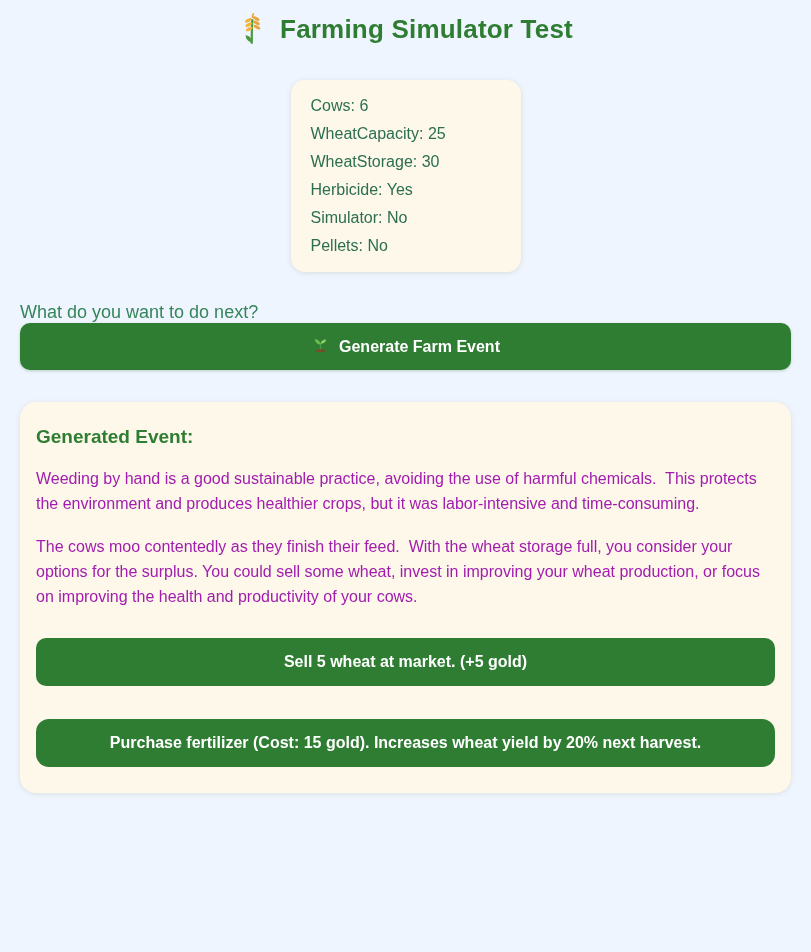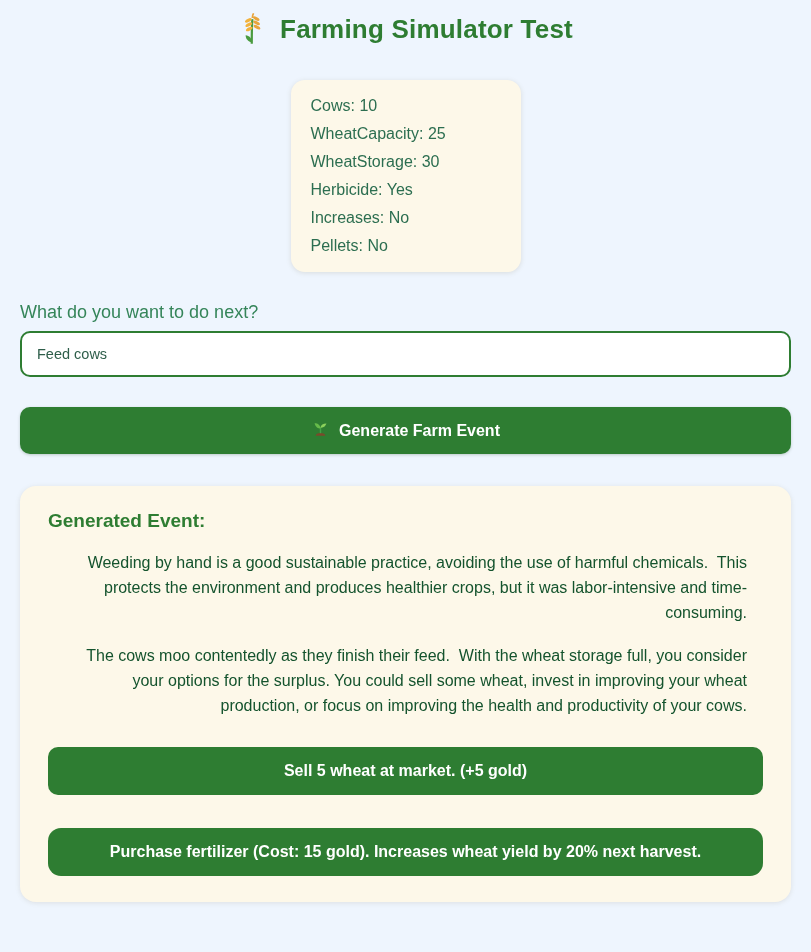--- a/index.html
+++ b/index.html
@@ -79,44 +79,42 @@
     color: #ffffff;
     font-family: "Liberation Sans", sans-serif;
     font-weight: bold;
     font-size: 16px;
     border: none;
     border-radius: 10px;
     cursor: pointer;
   }
   .generate-btn {
     height: 47px;
-    margin-top: 30px;
     box-shadow: 0 1px 3px rgba(40,80,40,0.25);
   }
   
   .event-panel {
     margin-top: 32px;
     background: #fdf8e9;
     border-radius: 16px;
-    padding: 24px 28px 26px;
+    padding: 24px 16px 26px;
     box-shadow: 0 1px 5px rgba(120,110,70,0.15);
   }
   .event-title {
     margin: 0;
     color: #2e7d32;
     font-weight: bold;
     font-size: 19px;
   }
   .event-text {
-    margin: 18px 16px 0;
-    color: #14532d;
+    margin: 18px 0 0;
+    color: #a21caf;
     font-size: 16px;
     line-height: 25px;
     white-space: pre-wrap;
-    text-align: right;
   }
   .option-btn { height: 48px; }
   .option-btn.first { margin-top: 29px; }
   .option-btn.second { margin-top: 33px; border-radius: 13px; }
 </style>
 </head>
 <body>
 
 <div class="page">
 
@@ -131,31 +129,30 @@
         <ellipse cx="14.6" cy="4.5" rx="3" ry="1.3" fill="#e8a43c" transform="rotate(28 14.6 4.5)"></ellipse>
         <ellipse cx="14.9" cy="8" rx="3" ry="1.3" fill="#e8a43c" transform="rotate(28 14.9 8)"></ellipse>
         <ellipse cx="15.2" cy="11.5" rx="3" ry="1.3" fill="#e8a43c" transform="rotate(28 15.2 11.5)"></ellipse>
         <path d="M11.5 4 C11.5 2.5 12 1 12.5 0.3" stroke="#e8a43c" stroke-width="1.4" fill="none"></path>
       </svg>
     </span>
     <h1 class="page-title">Farming Simulator Test</h1>
   </div>
 
   <div class="stats-card">
-    <div class="stat-line">Cows: 10</div>
+    <div class="stat-line">Cows: 6</div>
     <div class="stat-line">WheatCapacity: 25</div>
     <div class="stat-line">WheatStorage: 30</div>
     <div class="stat-line">Herbicide: Yes</div>
-    <div class="stat-line">Increases: No</div>
+    <div class="stat-line">Simulator: No</div>
     <div class="stat-line">Pellets: No</div>
   </div>
 
   <div class="prompt-label">What do you want to do next?</div>
 
-  <input class="prompt-input" type="text" value="Feed cows" style="">
 
   <button class="btn generate-btn">
     <span class="icon">
       <svg width="19" height="19" viewBox="0 0 24 24" aria-hidden="true">
         <path d="M6 21 C6 19 8.5 17.8 12 17.8 C15.5 17.8 18 19 18 21 Z" fill="#7a4a2b"></path>
         <path d="M12 18 L12 10.5" stroke="#43a047" stroke-width="1.8" fill="none"></path>
         <path d="M12 12 C7.5 12.5 5.5 9 4.5 5.5 C9 5.5 11.8 8 12 12 Z" fill="#66bb4a"></path>
         <path d="M12 11 C16 11.5 18.5 8.8 19.5 5.8 C15.2 5.8 12.5 7.6 12 11 Z" fill="#8bd05c"></path>
       </svg>
     </span>

